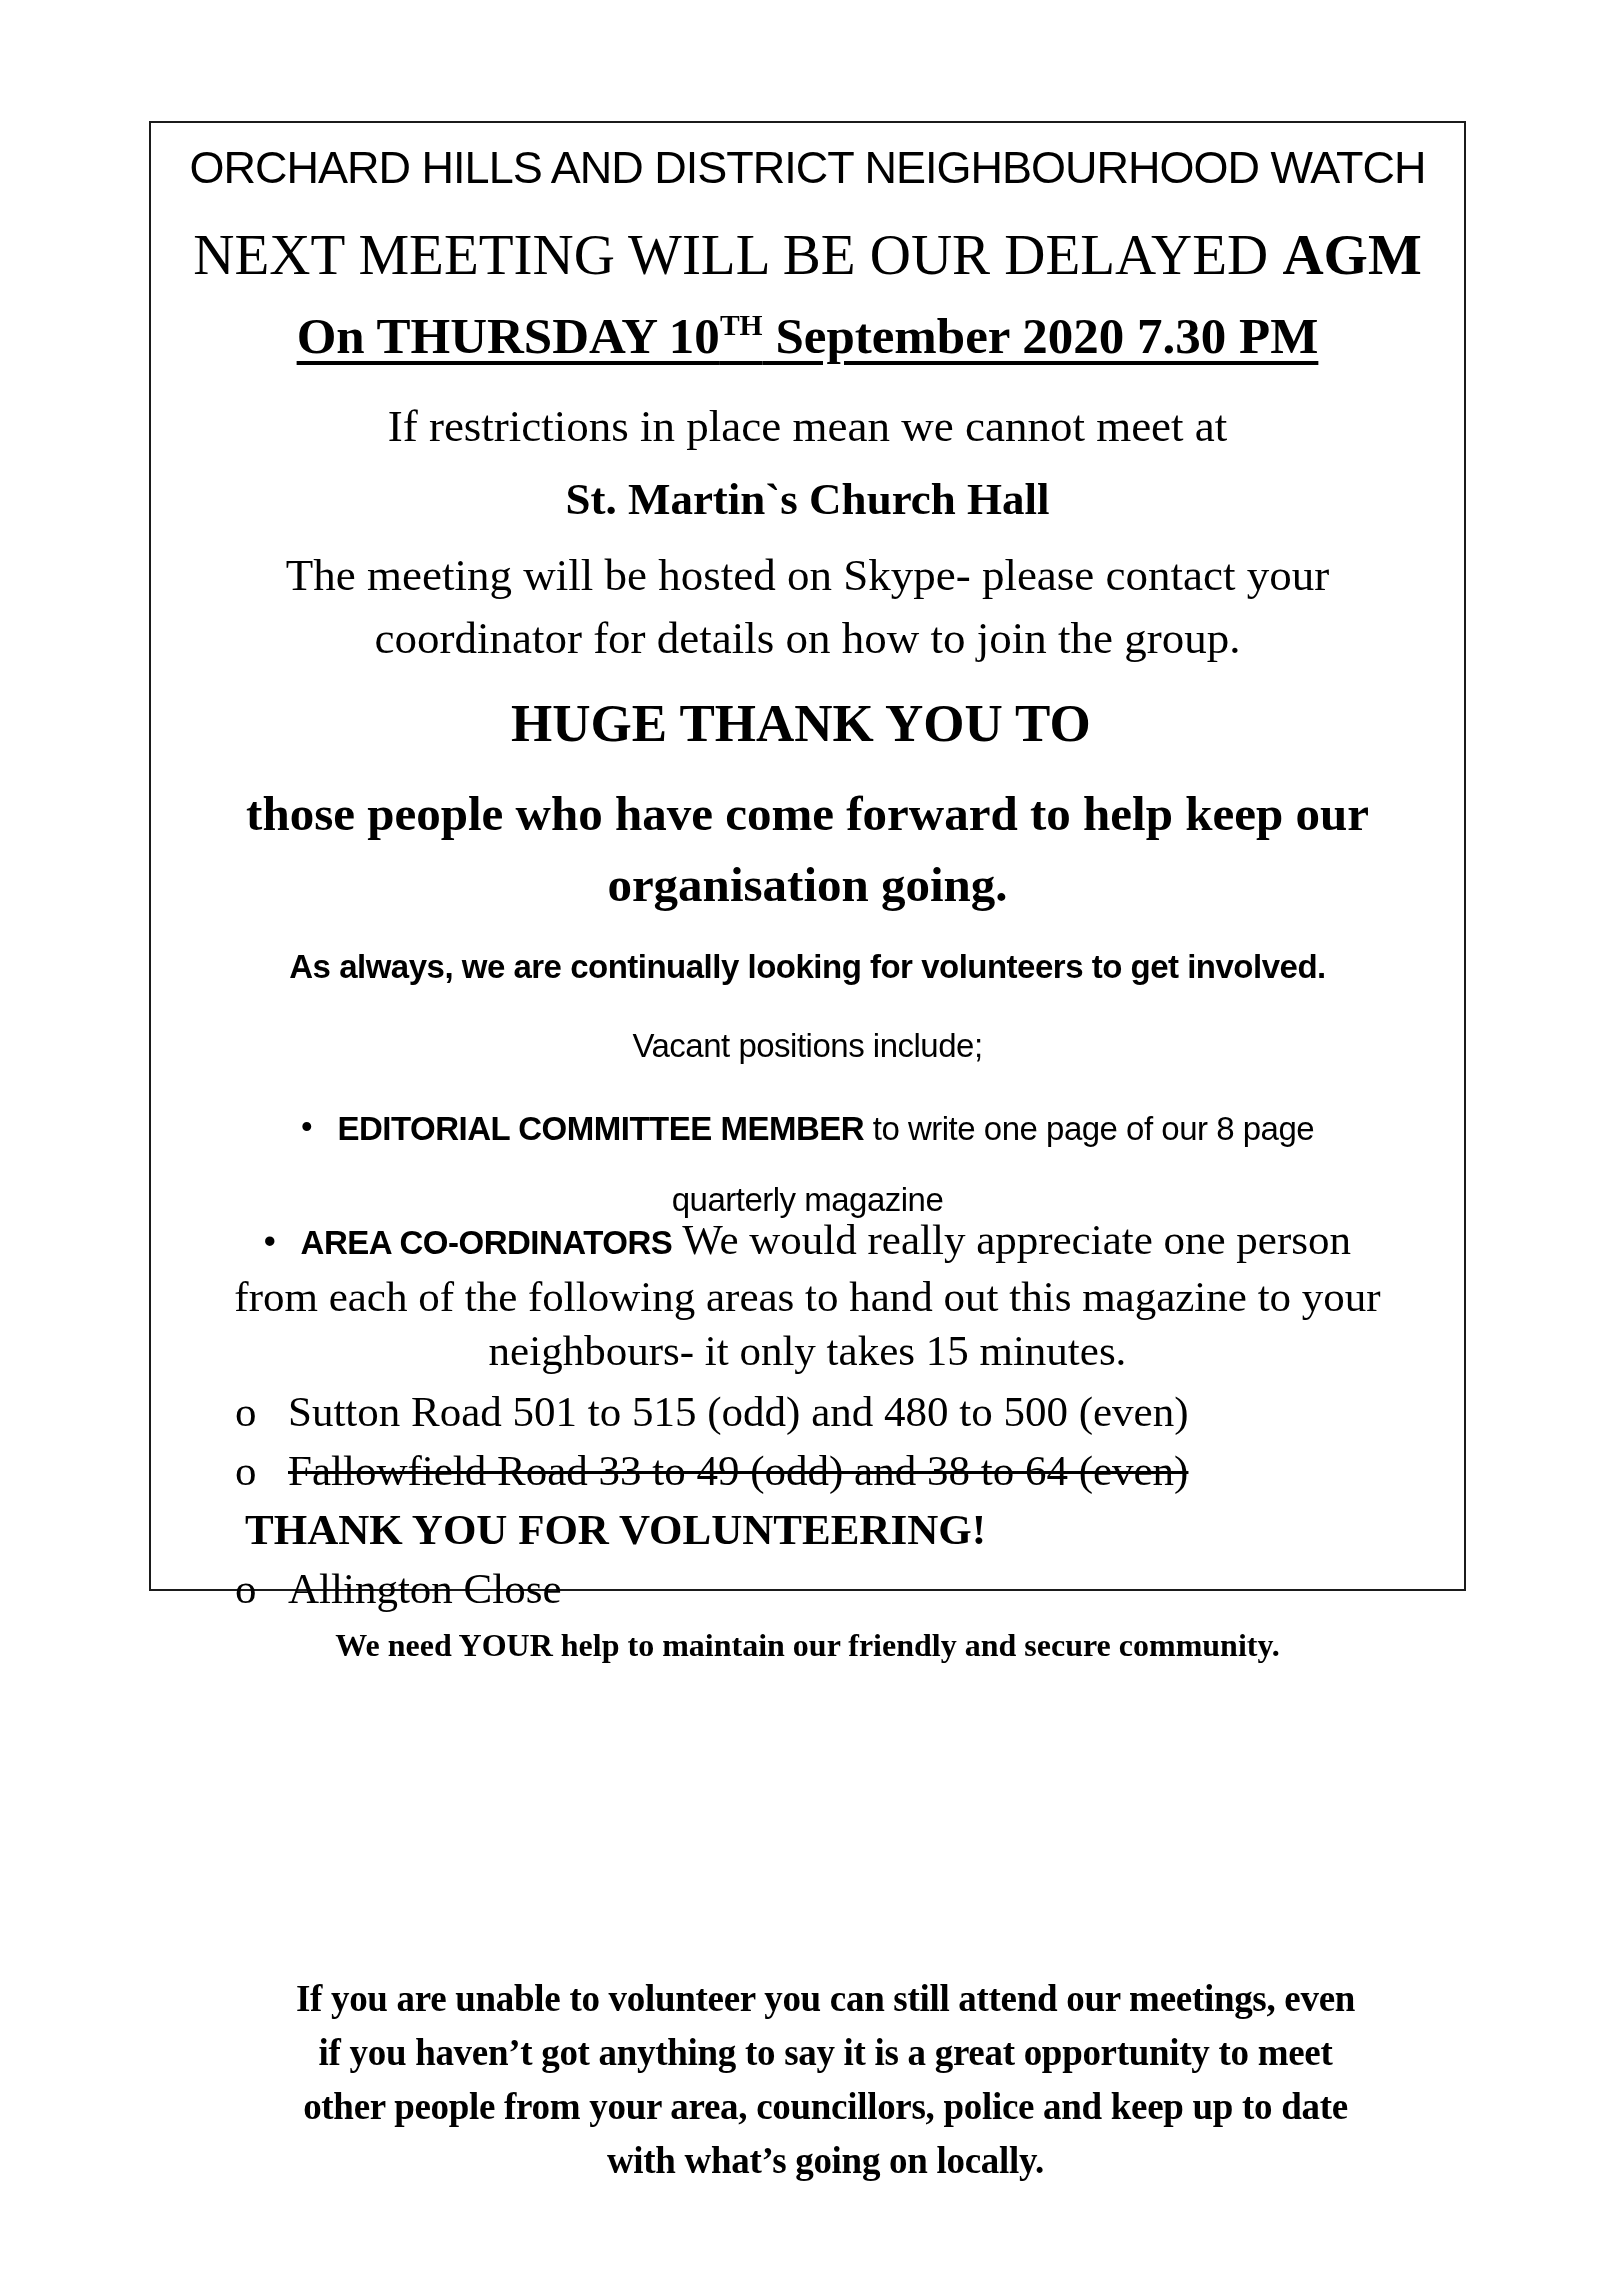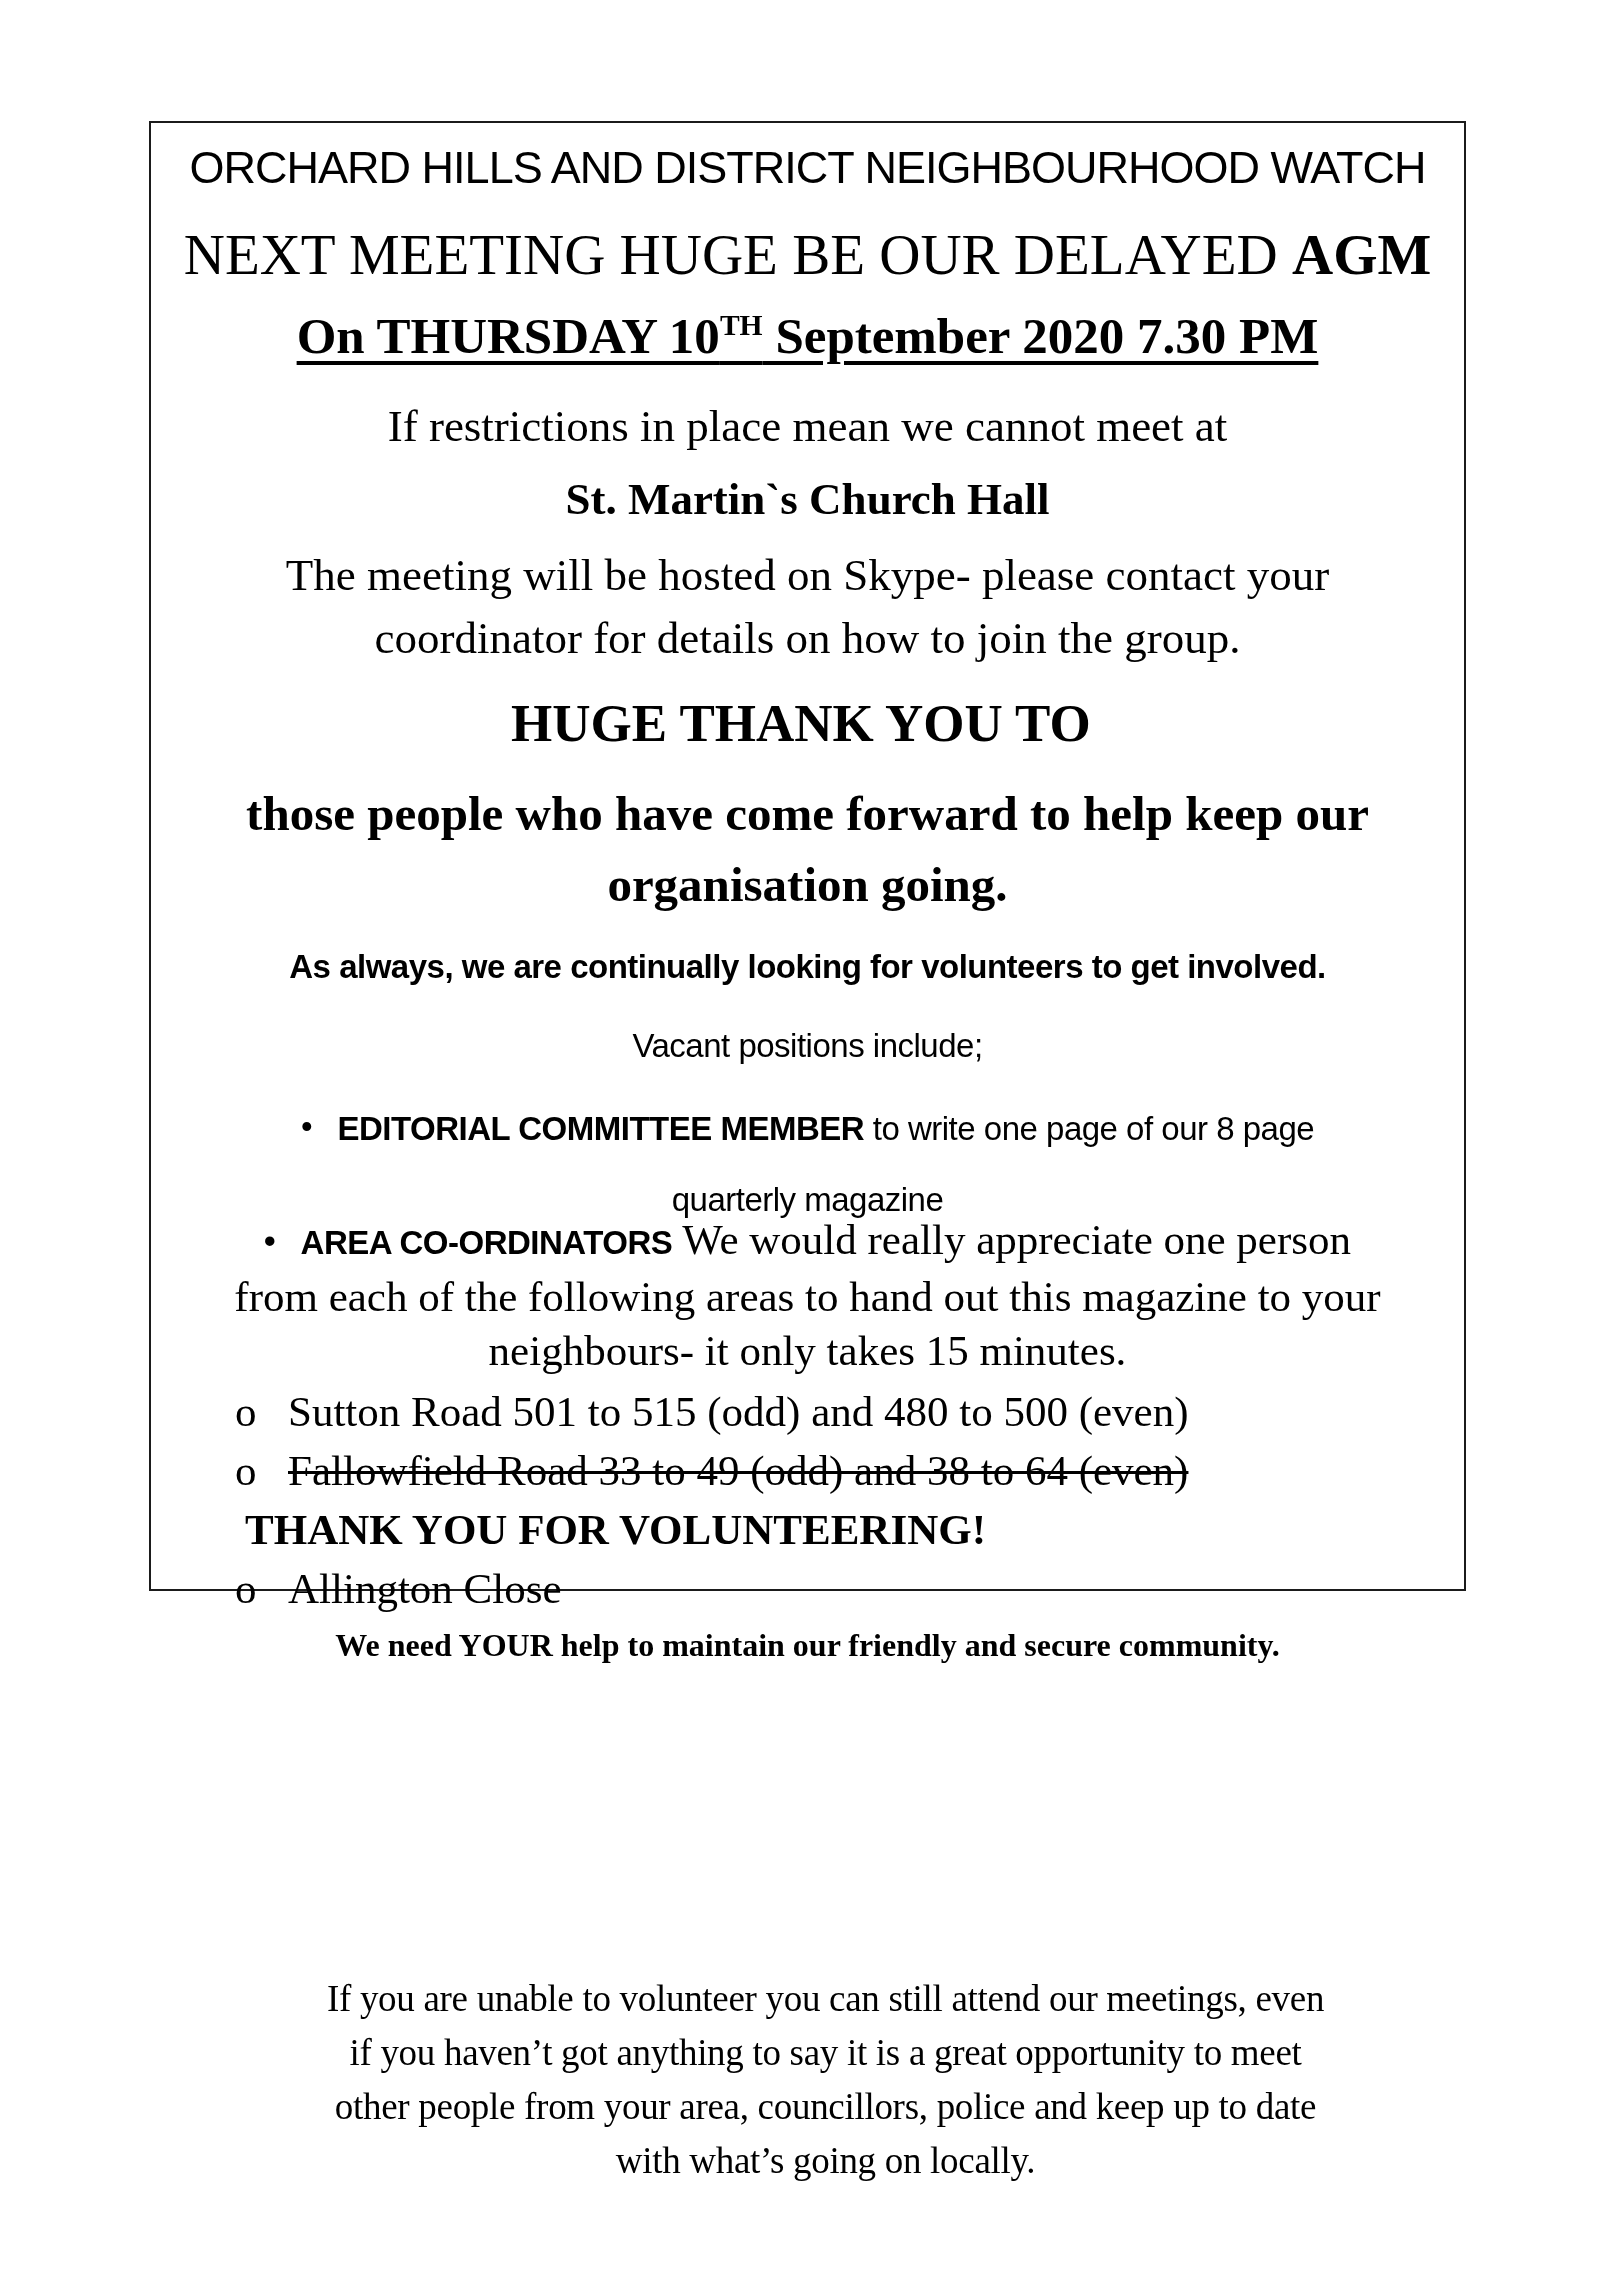--- a/index.html
+++ b/index.html
@@ -45,31 +45,31 @@
   .bullet2 .lead-sans{font-family:"Liberation Sans","DejaVu Sans",sans-serif;font-size:33px;font-weight:700;letter-spacing:-0.5px;}
   .bullet2 .bullet-dot{font-family:"Liberation Sans","DejaVu Sans",sans-serif;font-size:33px;}
   .sublist{top:1259px;font-size:43px;line-height:59px;text-align:left;}
   .sub-item{padding-left:84px;}
   .o-marker{display:inline-block;width:53px;}
   .sub-thanks{padding-left:94px;font-weight:700;}
   .strike{text-decoration:line-through;text-decoration-thickness:2.9px;}
   .we-need{top:1502px;font-size:32px;line-height:1.3;font-weight:700;}
   .cta{top:1564px;font-size:57px;line-height:98px;font-weight:700;}
   .cta .u{text-decoration:underline;text-decoration-thickness:4.9px;text-underline-offset:9.8px;}
-  .closing{top:1849px;font-size:37px;line-height:54px;font-weight:400;letter-spacing:-0.3px;padding-left:36px;}
+  .closing{top:1849px;font-size:37px;line-height:54px;font-weight:700;letter-spacing:-0.3px;padding-left:36px;}
 </style>
 </head>
 <body>
 
 <div class="doc">
 
   <div class="blk org-title">ORCHARD HILLS AND DISTRICT NEIGHBOURHOOD WATCH</div>
 
   <div class="blk meeting-title">
-    <span>NEXT MEETING HUGE BE OUR DELAYED </span><b>AGM</b>
+    <span>NEXT MEETING WILL BE OUR DELAYED </span><b>AGM</b>
   </div>
 
   <div class="blk date-line">
     <span class="u"><span>On THURSDAY 10</span><sup>TH</sup><span> September 2020 7.30 PM</span></span>
   </div>
 
   <div class="blk restrictions">If restrictions in place mean we cannot meet at</div>
 
   <div class="blk venue">St. Martin`s Church Hall</div>
 

